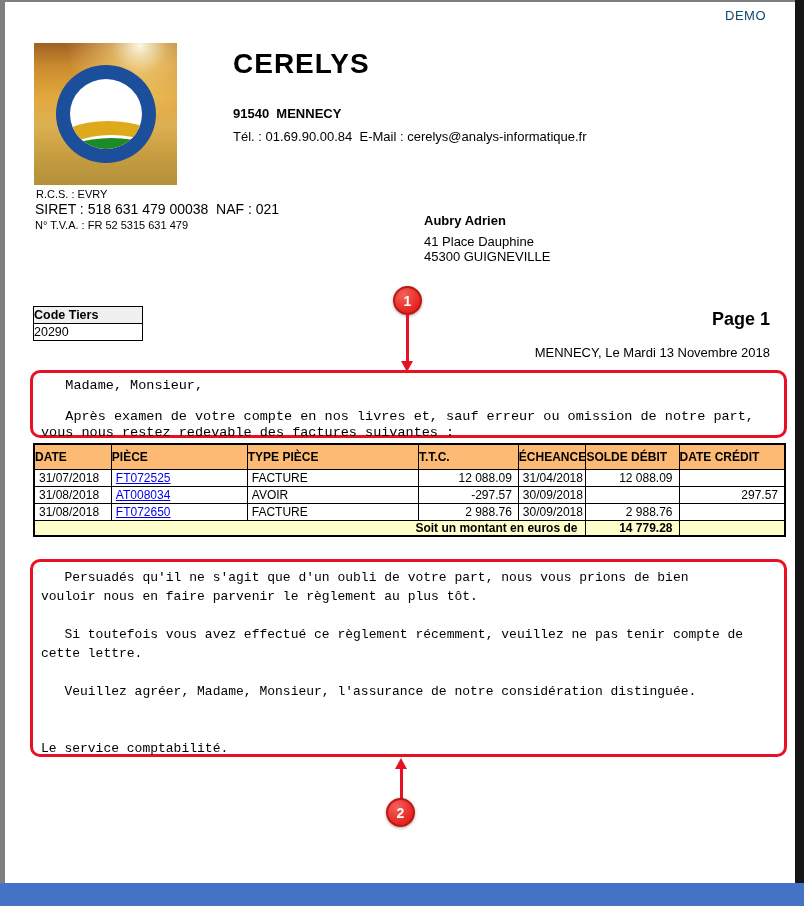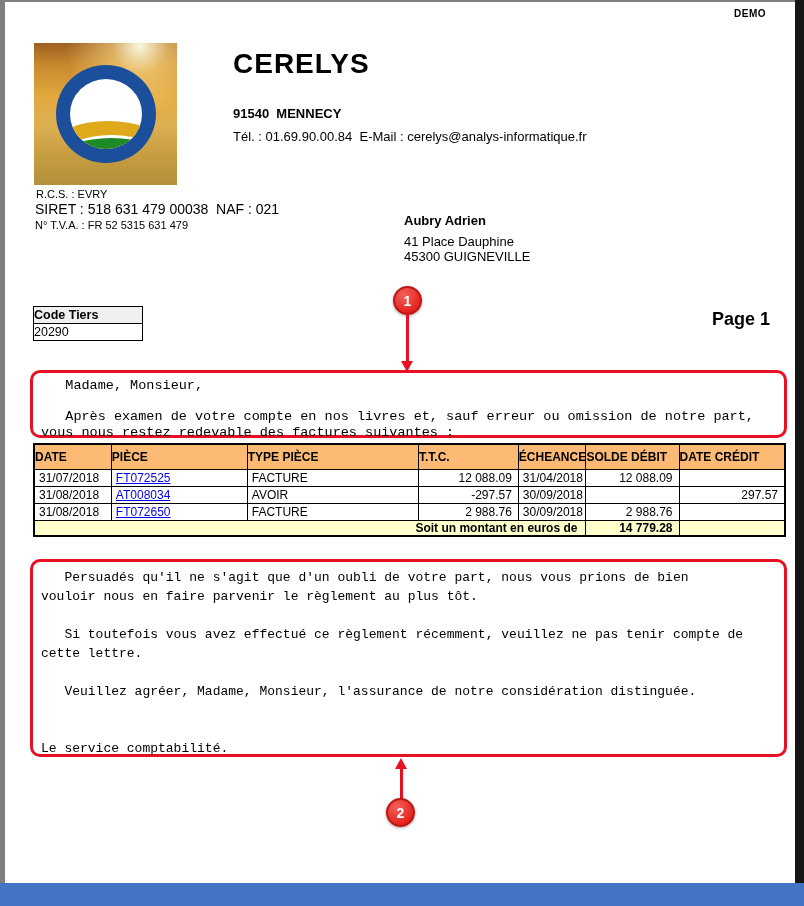--- a/index.html
+++ b/index.html
@@ -6,41 +6,41 @@
   html,body { background:#fff; }
   body { font-family:"Liberation Sans", sans-serif; color:#000; }
   .screen { position:relative; width:804px; height:906px; background:#fff; overflow:hidden; }
 
   
   .edge-left  { position:absolute; left:0; top:0; width:5px; height:906px; background:#7f7f7f; }
   .edge-right { position:absolute; left:795px; top:0; width:9px; height:906px; background:#161616; }
   .edge-top   { position:absolute; left:0; top:0; width:804px; height:2px; background:#7f7f7f; }
   .bottom-bar { position:absolute; left:0; top:883px; width:804px; height:23px; background:#4472c4; z-index:5; }
 
-  .demo { position:absolute; top:8px; right:38px; color:#000000; font-weight:bold; font-size:10px; letter-spacing:.5px; }
+  .demo { position:absolute; top:8px; right:38px; color:#0c4a6e; font-weight:normal; font-size:13px; letter-spacing:.5px; }
 
   
   .logo { position:absolute; left:34px; top:43px; width:143px; height:142px; overflow:hidden;
           background:
             radial-gradient(circle at 74% 2%, rgba(255,255,235,.95) 0%, rgba(255,225,140,.55) 16%, rgba(255,200,90,0) 42%),
             linear-gradient(180deg, #a06022 0%, #c98a2e 16%, #e2a83e 38%, #ddb052 58%, #c79e41 78%, #b3903a 100%); }
   .logo-ring { position:absolute; left:50%; top:50%; transform:translate(-50%,-50%);
                width:100px; height:98px; background:#fff; border:14px solid #1b4e9b; border-radius:50%; overflow:hidden; }
   .arc-yellow { position:absolute; left:-22%; bottom:-28%; width:150%; height:68%; background:#dfa91c; border-radius:50%; }
   .arc-green  { position:absolute; left:-12%; bottom:-46%; width:140%; height:66%; background:#1d8a28; border-radius:50%; border-top:3px solid #fff; }
 
   .company-name { position:absolute; left:233px; top:48px; font-size:28px; font-weight:bold; letter-spacing:1px; }
   .company-city { position:absolute; left:233px; top:106px; font-size:13px; font-weight:bold; white-space:pre; }
   .company-tel  { position:absolute; left:233px; top:129px; font-size:13px; white-space:pre; }
 
   .rcs   { position:absolute; left:36px; top:188px; font-size:11px; }
   .siret { position:absolute; left:35px; top:201px; font-size:14px; white-space:pre; }
   .tva   { position:absolute; left:35px; top:219px; font-size:11px; }
 
-  .recipient { position:absolute; left:404px; top:213px; font-size:13px; line-height:15.5px; }
+  .recipient { position:absolute; left:424px; top:213px; font-size:13px; line-height:15.5px; }
   .recipient .r-name { font-weight:bold; margin-bottom:5px; }
 
   .code-tiers { position:absolute; left:33px; top:306px; width:110px; border-collapse:collapse; }
   .code-tiers td { border:1.5px solid #000; text-align:left; font-size:12.5px; height:17px; }
   .code-tiers .ct-head { background:#f0f0f0; font-weight:bold; }
 
   .page-num  { position:absolute; top:309px; right:34px; font-size:18px; font-weight:bold;padding-left:24px; }
   .date-line { position:absolute; top:345px; right:34px; font-size:13px; }
 
   
@@ -116,20 +116,21 @@
         <tr>
           <td class="ct-head">Code Tiers</td>
         </tr>
     <tr>
           <td>20290</td>
         </tr>
   </tbody>
     </table>
 
   <div class="page-num">Page 1</div>
+  <div class="date-line">MENNECY, Le Mardi 13 Novembre 2018</div>
 
   <div class="callout-circle cl1-circle">1</div>
   <div class="callout-line cl1-line"></div>
   <div class="callout-head head-down cl1-head"></div>
 
   <div class="red-box box-intro">   Madame, Monsieur,
 
    Après examen de votre compte en nos livres et, sauf erreur ou omission de notre part,
 vous nous restez redevable des factures suivantes :</div>
 

